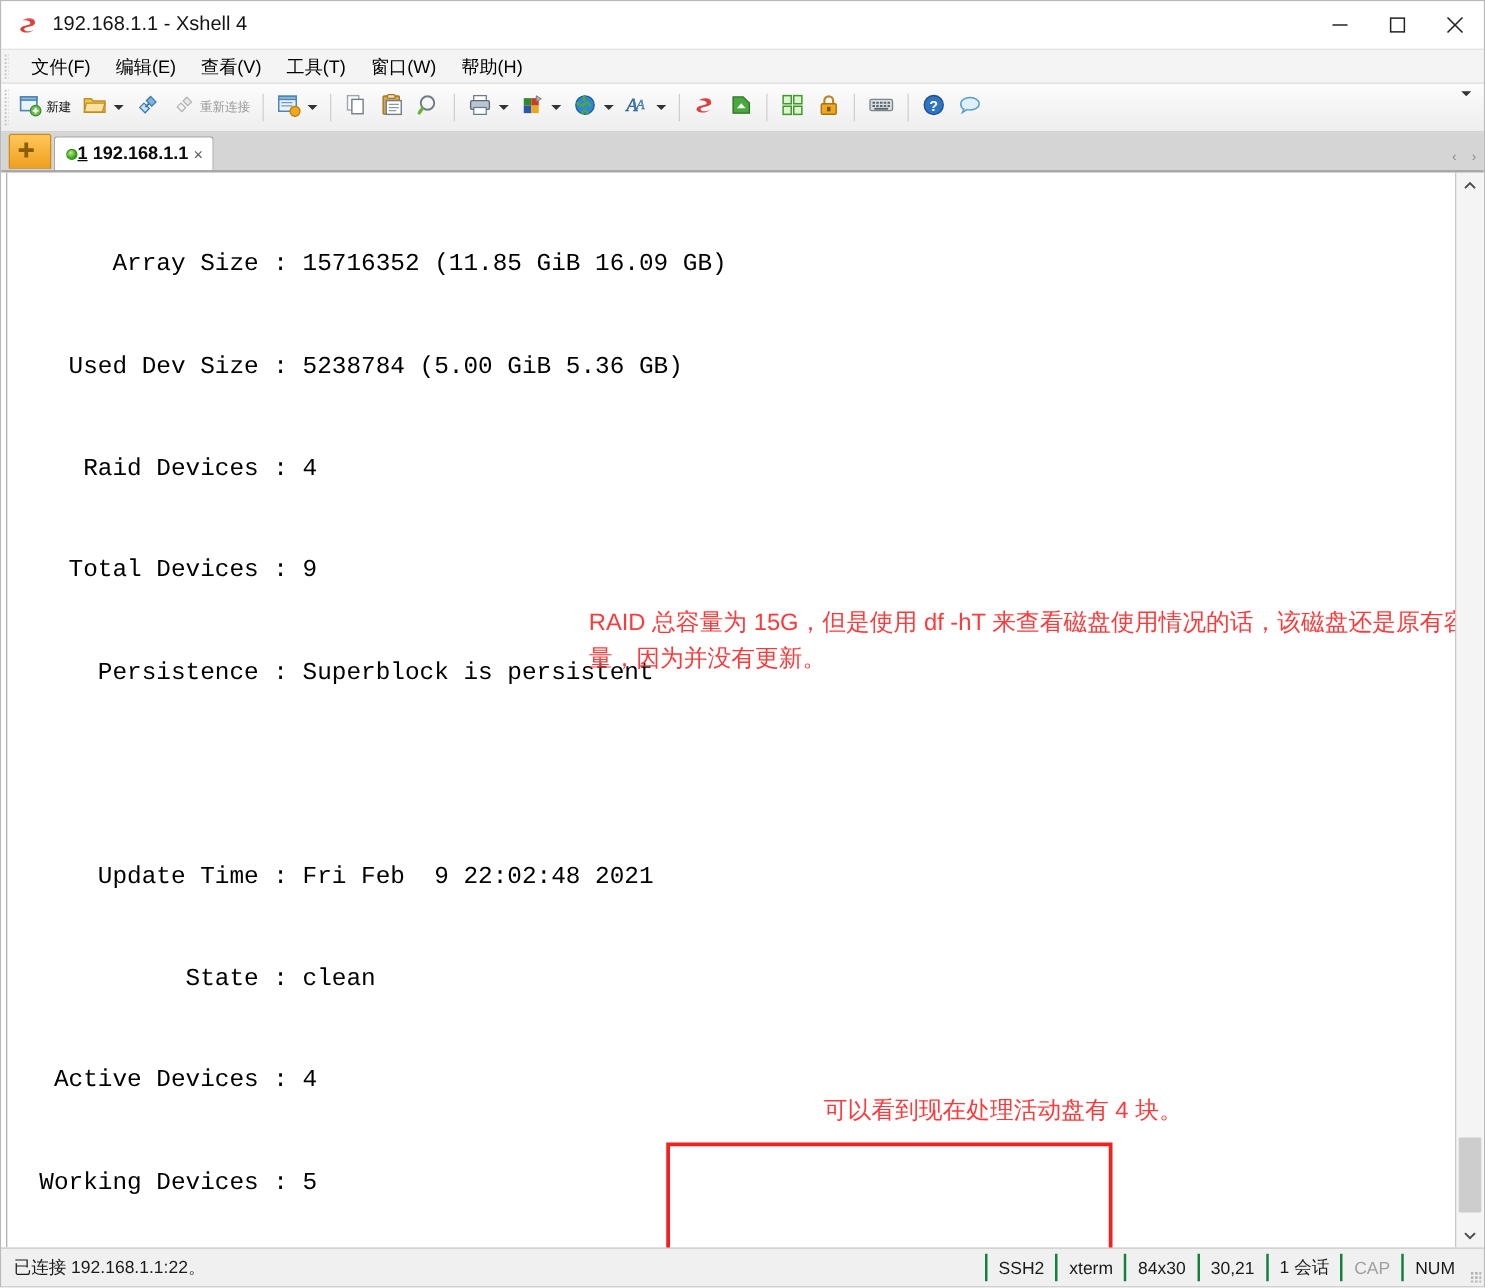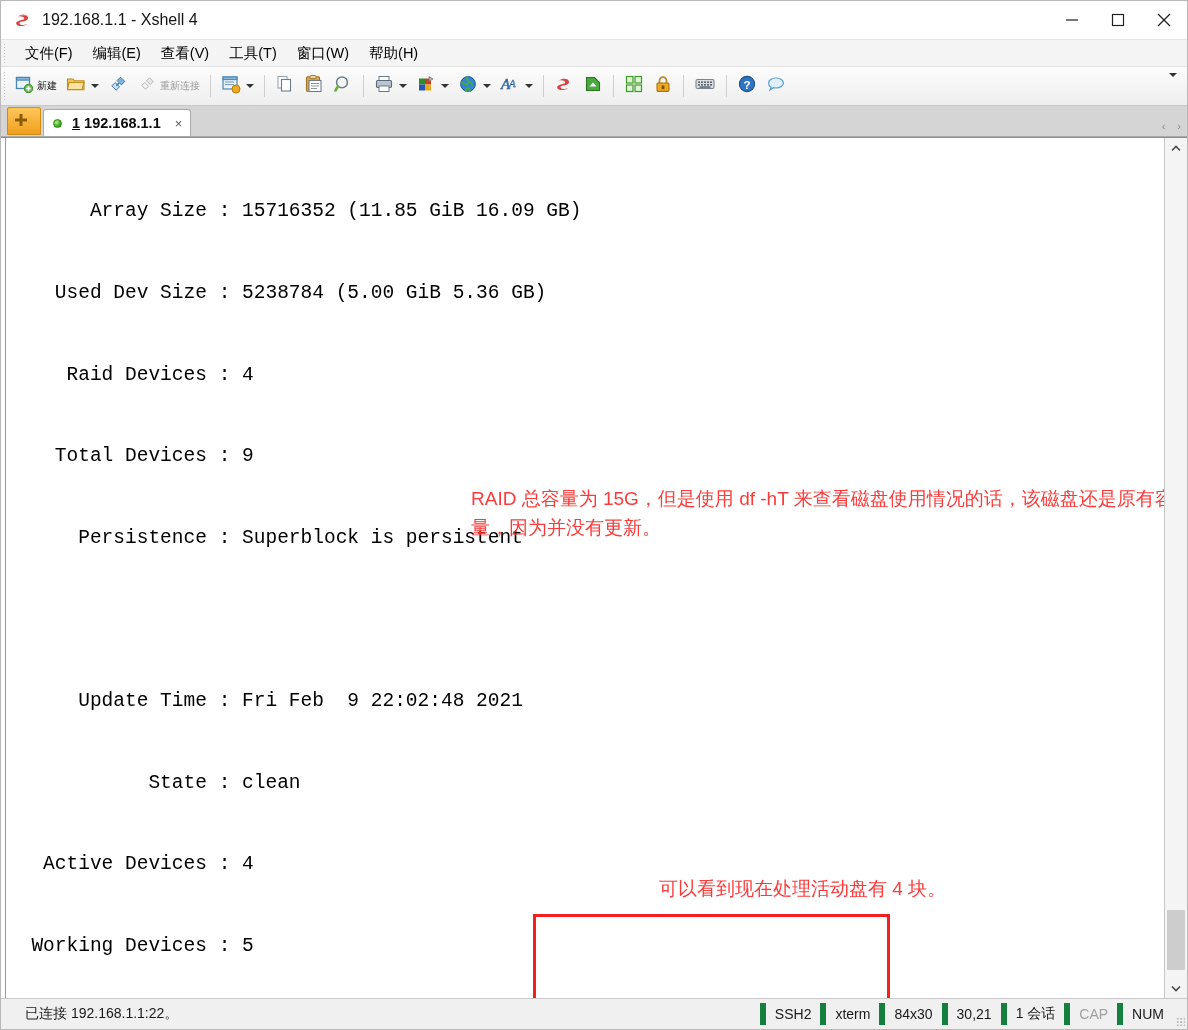--- a/index.html
+++ b/index.html
@@ -149,21 +149,21 @@
     flex: 0 0 auto;
   }
   .tab {
     height: 27px;
     background: #ffffff;
     border: 1px solid #a9a9a9;
     border-bottom: none;
     border-radius: 3px 3px 0 0;
     display: flex;
     align-items: center;
-    gap: 10px;
+    gap: 0;
     padding: 0 8px 0 9px;
     margin-left: 2px;
     box-sizing: border-box;
   }
   .tab-dot {
     width: 9px; height: 9px; border-radius: 50%;
     background: radial-gradient(circle at 35% 32%, #b6f07a, #2f9c16 72%);
     border: 1px solid #2c8a14;
     box-sizing: border-box;
   }
@@ -266,30 +266,30 @@
     height: 30px;
     background: #f0f0f0;
     border-top: 1px solid #c9c9c9;
     display: flex;
     align-items: center;
     flex: 0 0 auto;
     position: relative;
     font-size: 14px;
     color: #1a1a1a;
   }
-  .sb-left { padding-left: 24px; white-space: nowrap; }
+  .sb-left { padding-left: 10px; white-space: nowrap; }
   .sb-right {
     position: absolute; right: 0; top: 0; bottom: 0;
     display: flex; align-items: center;
   }
   .sb-cell {
     padding: 0 9px;
     height: 22px;
     display: flex; align-items: center;
-    border-left: 6px solid #15803d;
+    border-left: 2px solid #15803d;
     white-space: nowrap;
   }
   .sb-cell.dim { color: #9f9f9f; }
   .sb-grip {
     width: 14px; height: 100%;
     position: relative;
   }
   .sb-grip::after{
     content:"";
     position:absolute; right:2px; bottom:3px; width:9px; height:9px;

